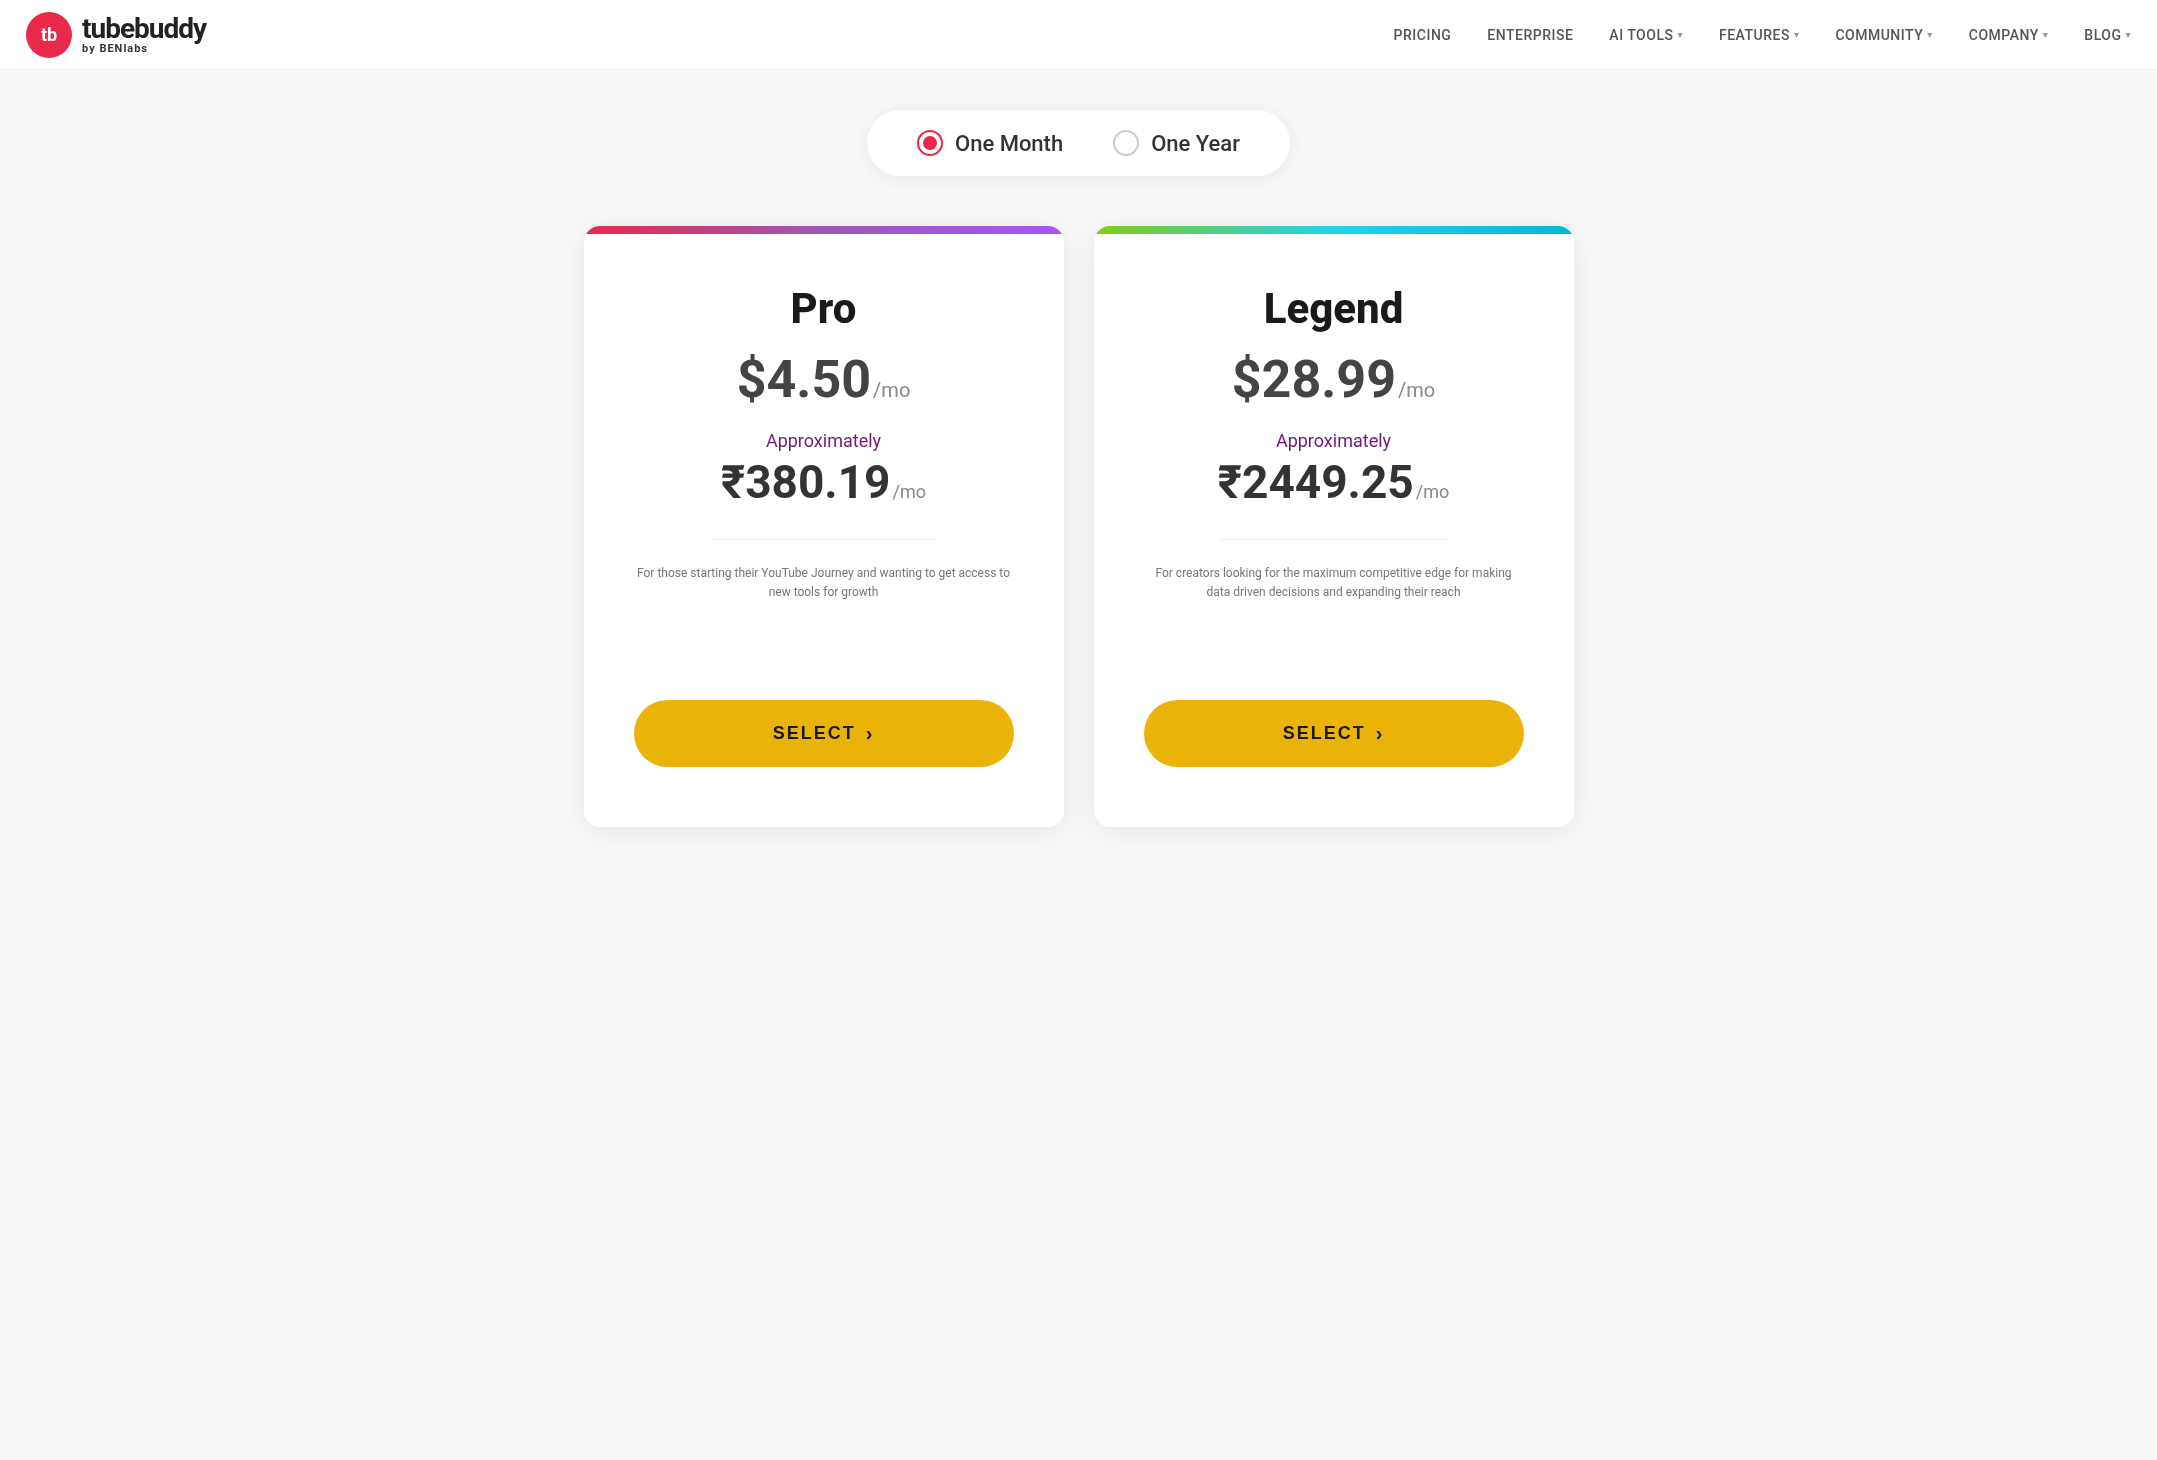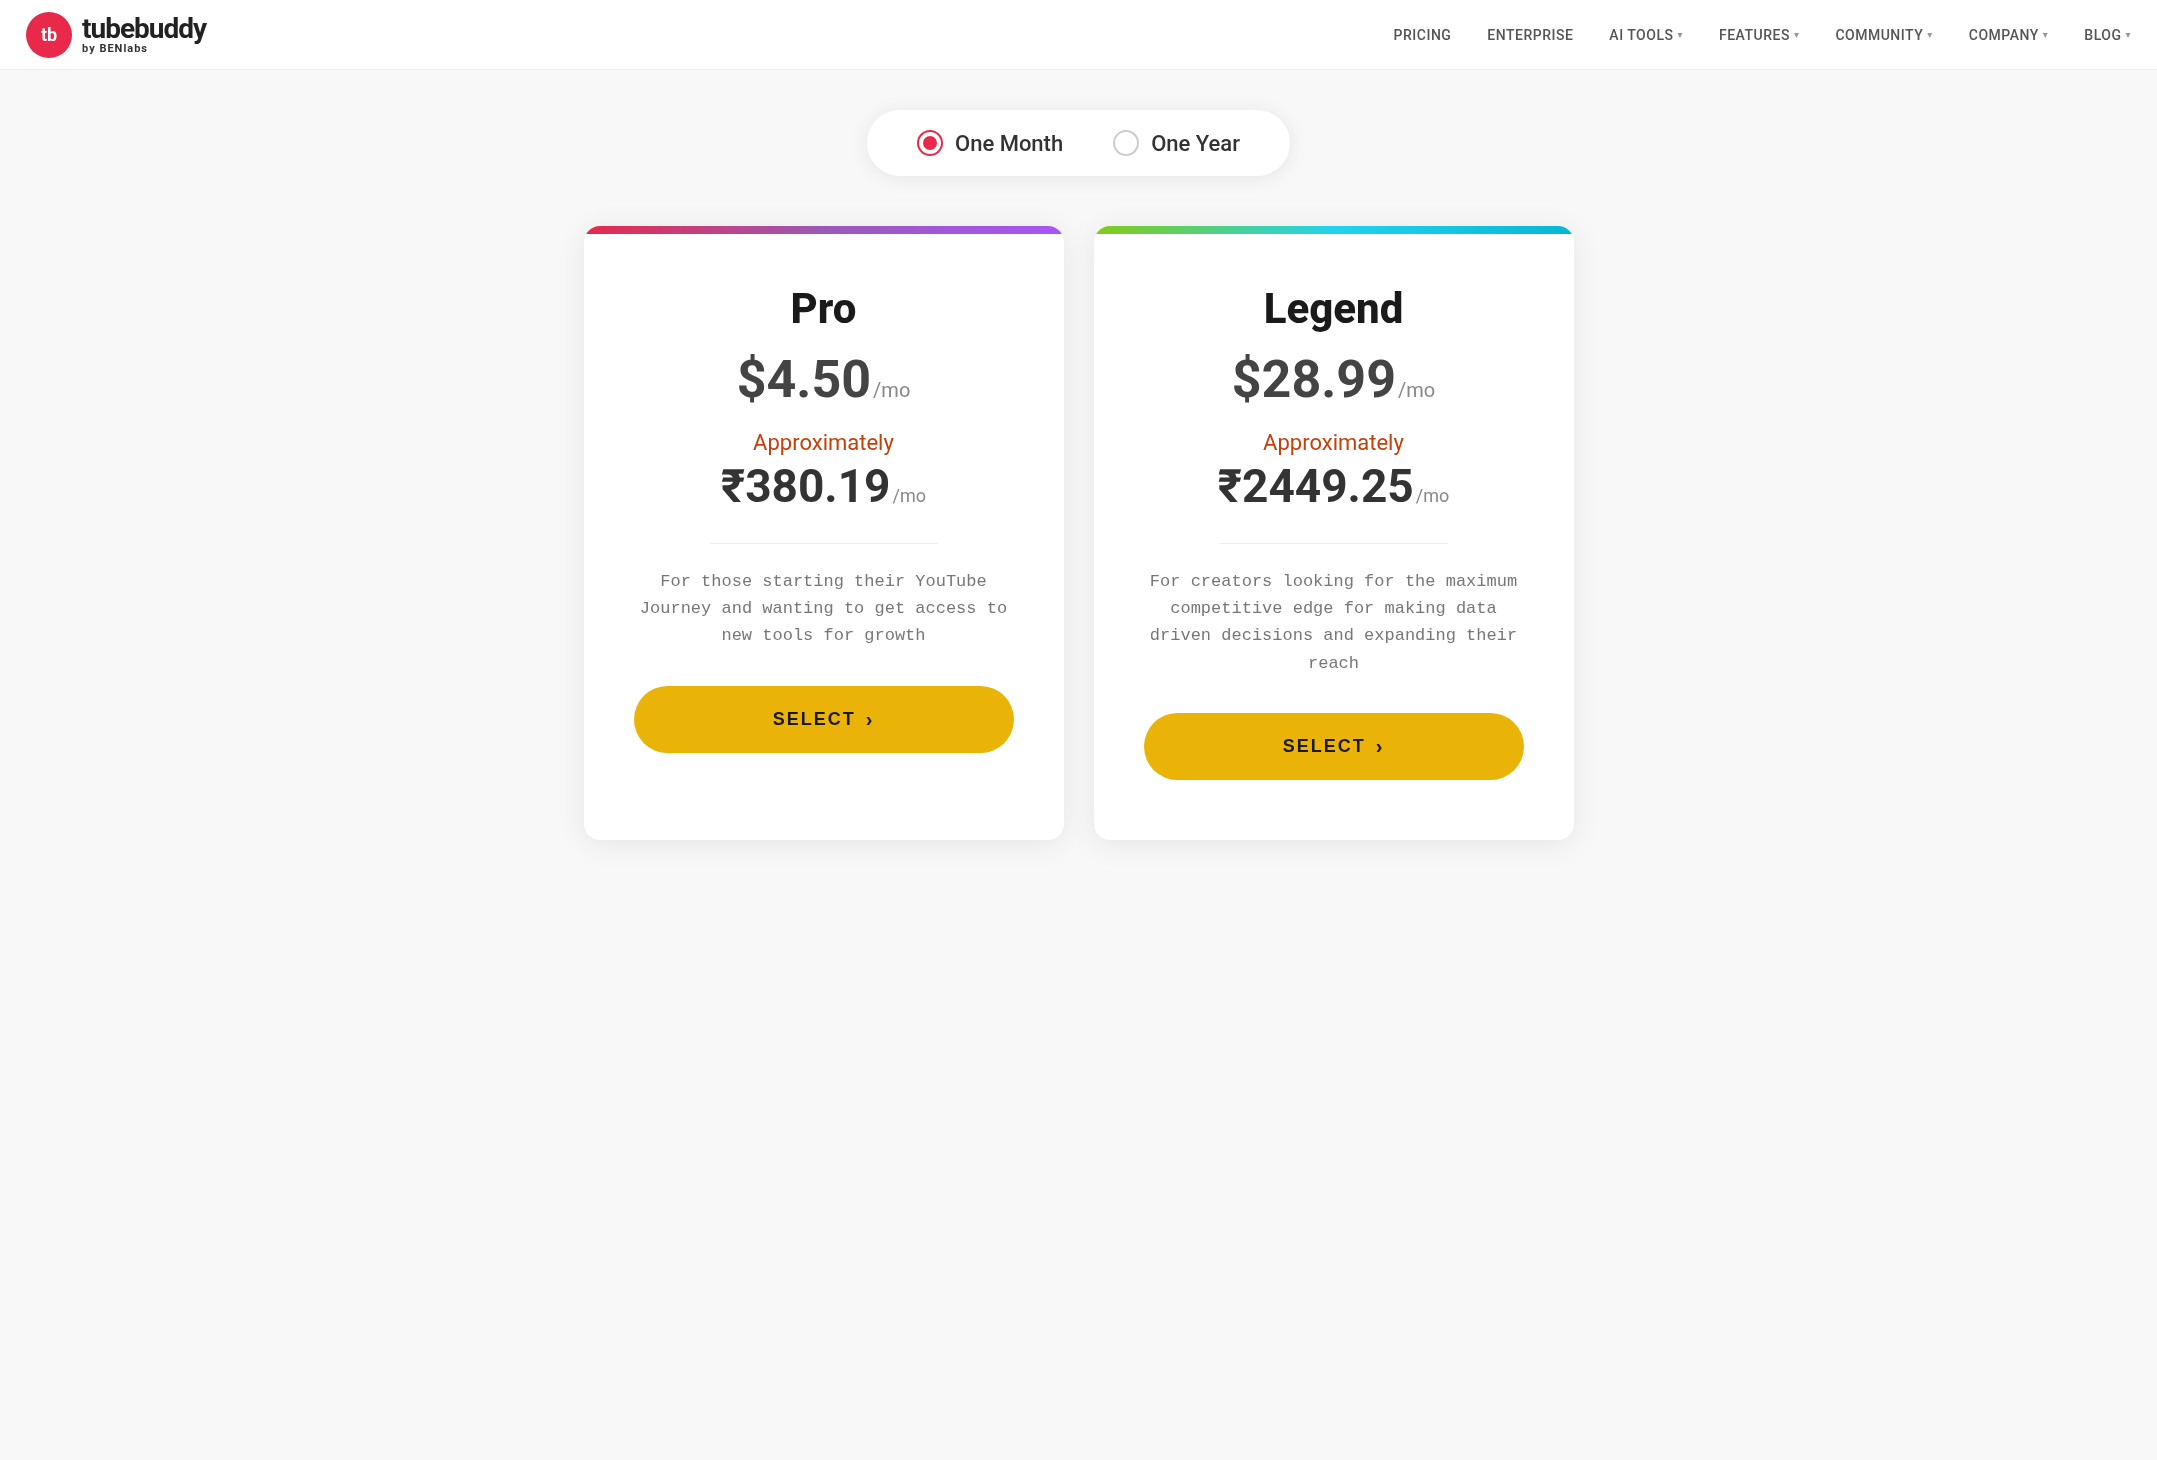--- a/index.html
+++ b/index.html
@@ -203,22 +203,22 @@
       color: #444;
     }
 
     .price-period {
       font-size: 20px;
       color: #888;
       font-weight: 400;
     }
 
     .price-approx-label {
-      font-size: 22px;
-      color: #c2410c;
+      font-size: 18px;
+      color: #701a75;
       margin-top: 8px;
       margin-bottom: 4px;
     }
 
     .price-local {
       display: flex;
       align-items: baseline;
       justify-content: center;
       gap: 2px;
       margin-bottom: 30px;
@@ -229,26 +229,25 @@
       font-weight: 700;
       color: #333;
     }
 
     .price-local-period {
       font-size: 18px;
       color: #888;
     }
 
     .plan-description {
-      font-size: 17px;
+      font-size: 12px;
       color: #777;
       line-height: 1.6;
-      margin-bottom: 36px;
+      margin-bottom: 56px;
       min-height: 80px;
-      font-family: Liberation Mono, monospace;
     }
 
     .select-btn {
       background: #eab308;
       color: #1a1a1a;
       border: none;
       border-radius: 50px;
       padding: 22px 60px;
       font-size: 18px;
       font-weight: 700;

